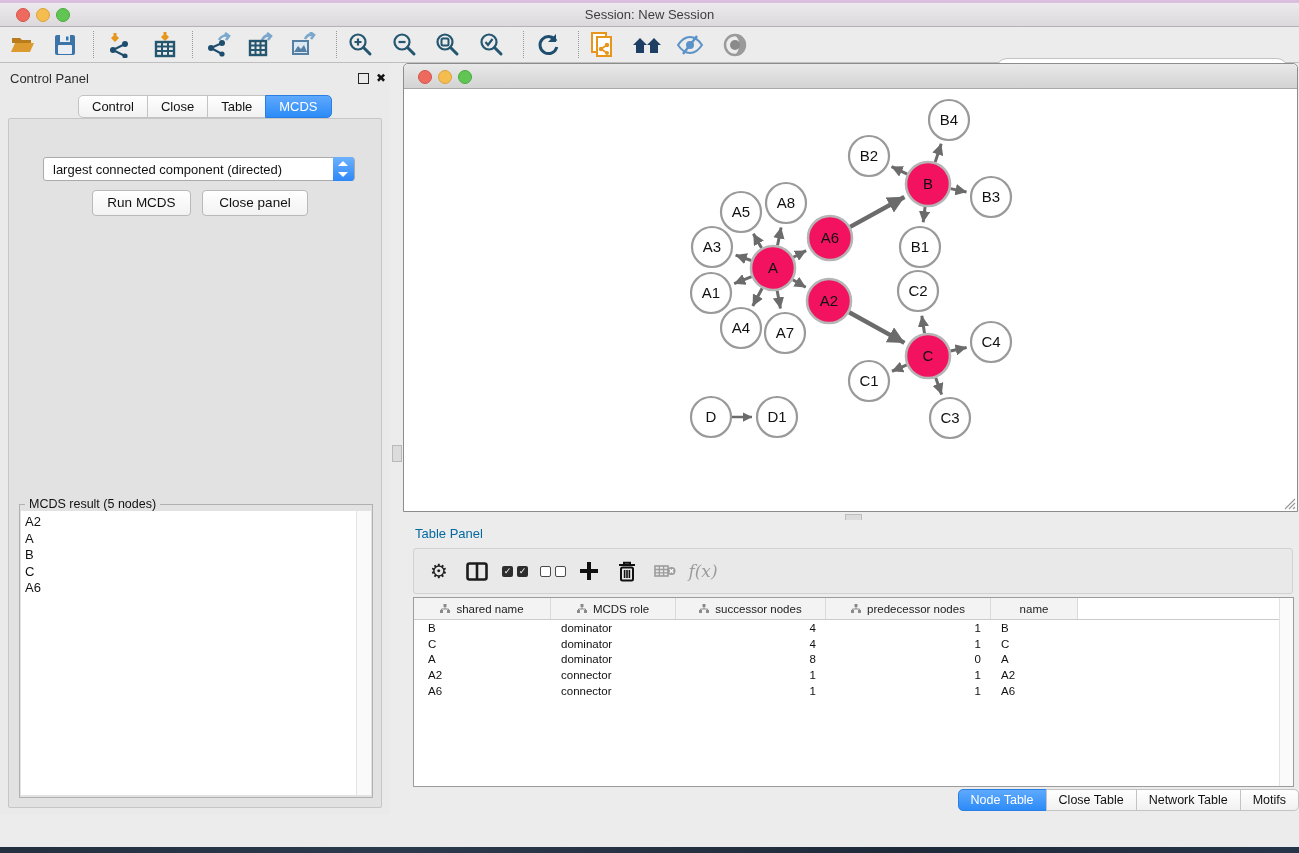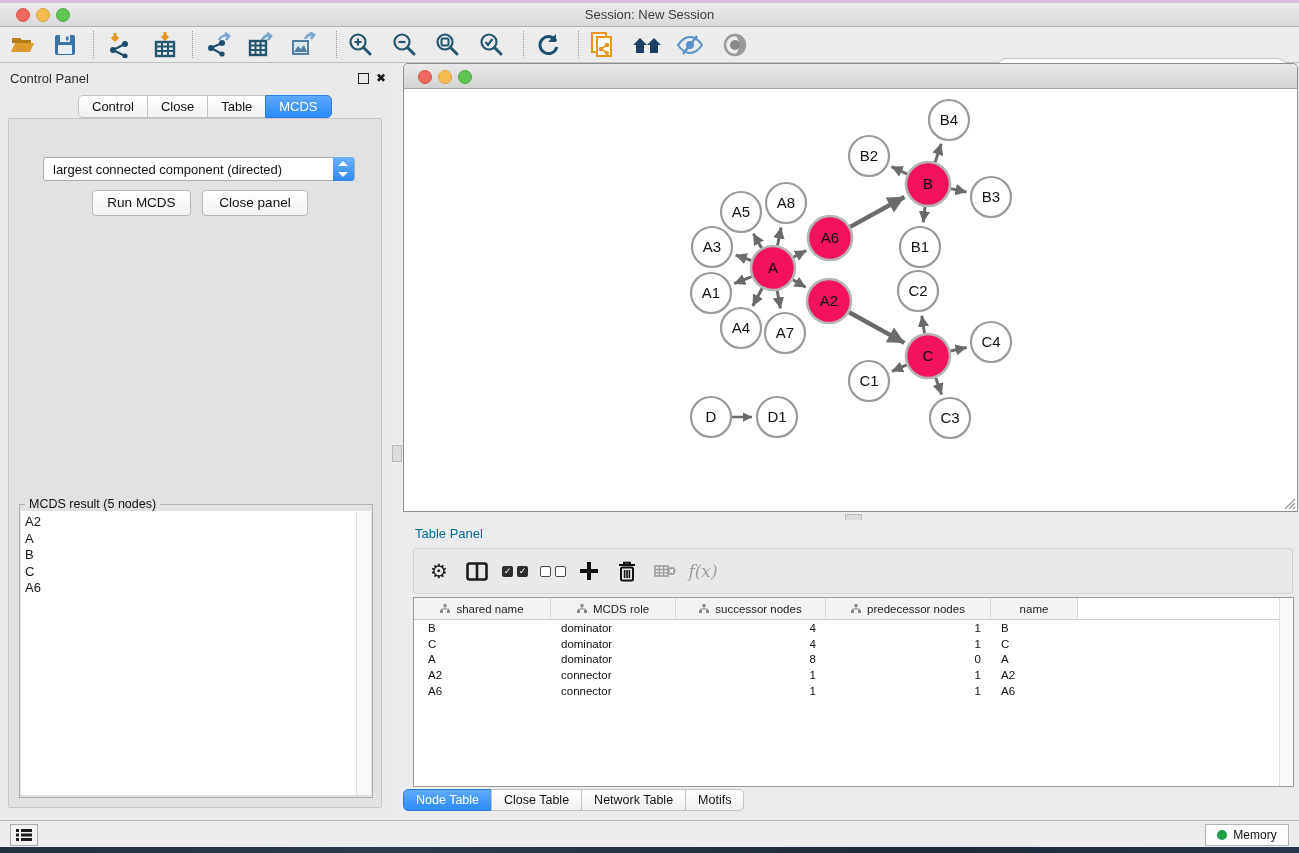--- a/index.html
+++ b/index.html
@@ -109,21 +109,21 @@
   #tbl-box{position:absolute;left:10px;top:77px;width:879px;height:188px;background:#fff;
            border:1px solid #9c9c9c;overflow:hidden;}
   #tbl-head{display:flex;height:21px;border-bottom:1px solid #cccccc;}
   .th{background:#f3f3f3;border-right:1px solid #d9d9d9;display:flex;
       align-items:center;justify-content:center;gap:6px;font-size:11.5px;color:#222;
       box-sizing:border-box;}
   .tr{display:flex;height:15.7px;align-items:center;}
   .td{font-size:11.5px;color:#111;box-sizing:border-box;white-space:nowrap;overflow:hidden;}
   #tbl-scroll{position:absolute;right:0;top:0;width:13px;height:100%;
               background:#fafafa;border-left:1px solid #e2e2e2;}
-  #tbl-tabs{position:absolute;left:0;top:269px;width:100%;display:flex;justify-content:flex-start;}
+  #tbl-tabs{position:absolute;left:0;top:269px;width:100%;display:flex;justify-content:flex-end;}
   #tbl-tabs .seg{font-size:12.5px;height:20px;line-height:20px;padding:0 12px;}
 
   
   #status-bar{left:0;top:820px;width:1299px;height:27px;background:#ececec;
               border-top:1px solid #b9b9b9;}
   #list-btn{position:absolute;left:10px;top:3px;width:26px;height:20px;background:#f2f2f2;
             border:1px solid #ababab;display:flex;align-items:center;justify-content:center;}
   #memory-btn{position:absolute;right:10px;top:3px;width:82px;height:20px;background:#fdfdfd;
               border:1px solid #b4b4b4;display:flex;align-items:center;justify-content:center;
               gap:6px;font-size:12px;color:#111;}
@@ -569,30 +569,14 @@
     <div id="tbl-tabs">
       <div class="seg-control" id="tbl-tabs-inner">
           <div class="seg active">Node Table</div>
           <div class="seg">Close Table</div>
           <div class="seg">Network Table</div>
           <div class="seg">Motifs</div>
         </div>
     </div>
   </div>
 
-  <div class="abs" id="status-bar">
-    <div id="list-btn">
-      <svg width="16" height="14" viewBox="0 0 16 14">
-          <rect x="0" y="1" width="3" height="3" fill="#1c1c1c"></rect>
-          <rect x="5" y="1" width="11" height="3" fill="#1c1c1c"></rect>
-          <rect x="0" y="5.5" width="3" height="3" fill="#1c1c1c"></rect>
-          <rect x="5" y="5.5" width="11" height="3" fill="#1c1c1c"></rect>
-          <rect x="0" y="10" width="3" height="3" fill="#1c1c1c"></rect>
-          <rect x="5" y="10" width="11" height="3" fill="#1c1c1c"></rect>
-        </svg>
-    </div>
-    <div id="memory-btn">
-      <span id="memory-dot"></span>
-      <span>Memory</span>
-    </div>
-  </div>
   <div class="abs" id="wallpaper"></div>
 </div>
 
 </body></html>

